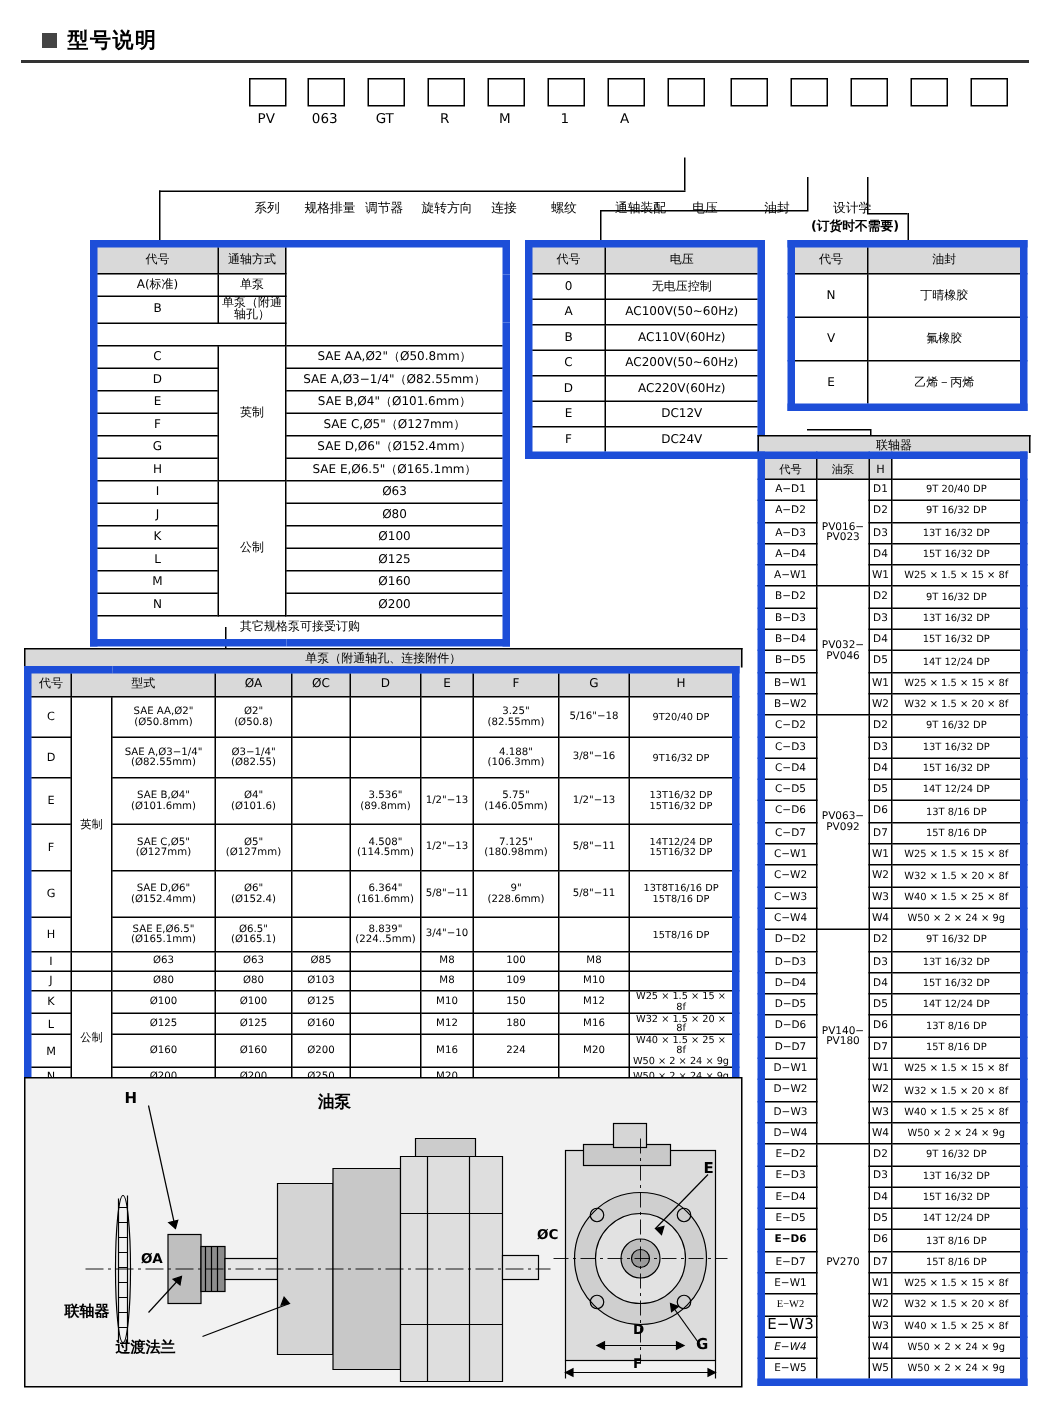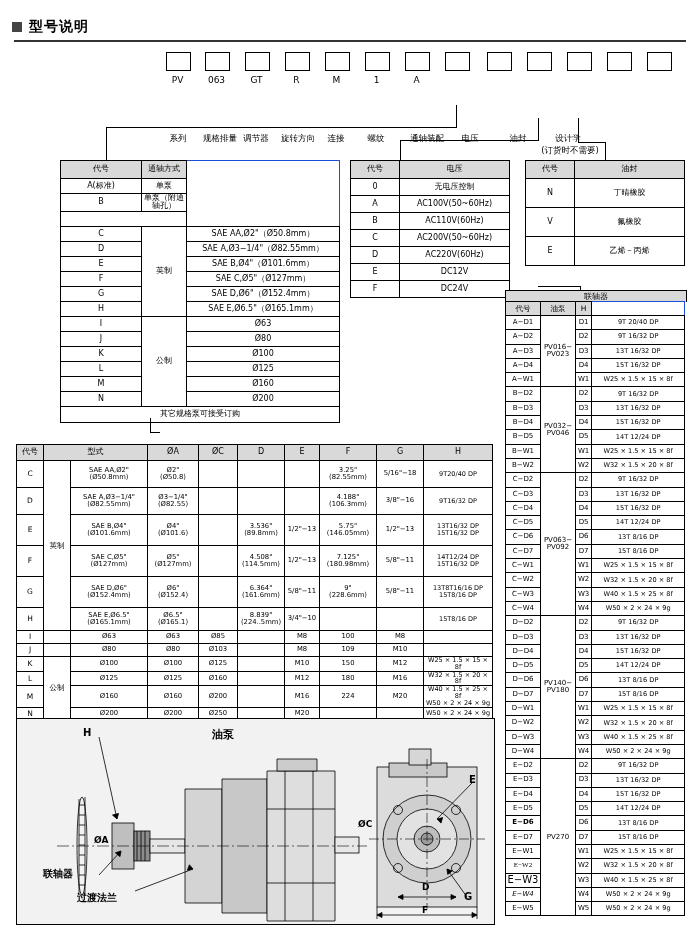--- a/index.html
+++ b/index.html
@@ -4,38 +4,38 @@
 <style>
   html,body{margin:0;padding:0;}
   body{
     width:700px;height:940px;background:#ffffff;
     font-family:"DejaVu Sans","Liberation Sans",sans-serif;
     font-size:8px;color:#000;position:relative;overflow:hidden;
   }
   .page{position:relative;width:700px;height:940px;}
 
   
-  .title-bar{position:absolute;left:12px;top:18px;display:flex;align-items:center;justify-content:center;}
+  .title-bar{position:absolute;left:28px;top:18px;display:flex;align-items:center;justify-content:center;}
   .title-sq{width:10px;height:10px;background:#444;margin-right:7px;}
   .title-txt{font-size:14px;font-weight:bold;letter-spacing:1px;}
   .title-rule{position:absolute;left:14px;top:40px;width:672px;height:2px;background:#333;}
 
   
   .codebox{position:absolute;width:23px;height:17px;border:1px solid #000;background:#fff;}
   .codelbl{position:absolute;text-align:center;font-size:9px;}
   .codesub{position:absolute;text-align:center;font-size:8.5px;margin-top:41px;}
 
   
   .ln{position:absolute;background:#000;}
   .lnv{width:1px;}
   .lnh{height:1px;}
 
   
   table{border-collapse:collapse;}
-  .tbl{position:absolute;border:1px solid #1d4ed8;padding-left:18px;}
+  .tbl{position:absolute;border:5px solid #1d4ed8;padding-left:18px;}
   .tbl td,.tbl th{border:1px solid #000;padding:0;text-align:center;
        font-size:8px;line-height:1.05;vertical-align:middle;font-weight:normal;}
   .hdr{background:#d9d9d9;font-weight:normal;}
 
   
   .figure{position:absolute;border:1px solid #000;background:#f2f2f2;}
   .figlabel{position:absolute;font-size:10px;font-weight:bold;}
 </style>
 </head>
 <body>
@@ -74,21 +74,21 @@
       <div class="codesub" style="left: 160px; top: 92px; width: 36px;">系列</div>
       <div class="codesub" style="left: 192px; top: 92px; width: 56px;">规格排量</div>
       <div class="codesub" style="left: 238px; top: 92px; width: 36px;">调节器</div>
       <div class="codesub" style="left: 266px; top: 92px; width: 64px;">旋转方向</div>
       <div class="codesub" style="left: 318px; top: 92px; width: 36px;">连接</div>
       <div class="codesub" style="left: 358px; top: 92px; width: 36px;">螺纹</div>
       <div class="codesub" style="left: 392px; top: 92px; width: 70px;">通轴装配</div>
       <div class="codesub" style="left: 452px; top: 92px; width: 36px;">电压</div>
       <div class="codesub" style="left: 500px; top: 92px; width: 36px;">油封</div>
       <div class="codesub" style="left: 540px; top: 92px; width: 56px;">设计学</div>
-      <div class="codesub" style="left: 530px; top: 104px; width: 80px;">(订货时不需要)</div>
+      <div class="codesub" style="left: 530px; top: 104px; width: 80px; font-weight: bold;">(订货时不需要)</div>
     </div>
 
   <div id="connectors">
       <div class="ln lnv" style="left: 456px; top: 105px; height: 22px;"></div>
       <div class="ln lnh" style="left: 106px; top: 127px; width: 351px;"></div>
       <div class="ln lnv" style="left: 106px; top: 127px; height: 33px;"></div>
       <div class="ln lnv" style="left: 538px; top: 118px; height: 22px;"></div>
       <div class="ln lnh" style="left: 400px; top: 140px; width: 139px;"></div>
       <div class="ln lnv" style="left: 400px; top: 140px; height: 20px;"></div>
       <div class="ln lnv" style="left: 578px; top: 118px; height: 24px;"></div>
@@ -450,20 +450,21 @@
           <td style="height: 13.3px; font-size: 6.6px;">W50 × 2 × 24 × 9g</td>
         </tr>
         <tr>
           <td style="height: 13.3px; font-size: 7px;">E−W5</td>
           <td style="height: 13.3px; font-size: 7px;">W5</td>
           <td style="height: 13.3px; font-size: 6.6px;">W50 × 2 × 24 × 9g</td>
         </tr>
       </tbody>
     </table>
 
+  <div style="position:absolute;left:16px;top:432px;width:477px;border:1px solid #000;border-bottom:none;background:#d9d9d9;text-align:center;font-size:8px;line-height:12px;height:12px;">单泵（附通轴孔、连接附件）</div>
   <table class="tbl" id="tbl-main" style="left:16px;top:444px;width:477px;">
       <tbody>
         <tr>
           <th class="hdr" style="height: 15px; width: 26px;">代号</th>
           <th class="hdr" colspan="2" style="height: 15px; width: 62px;">型式</th>
           <th class="hdr" style="height: 15px; width: 50px;">ØA</th>
           <th class="hdr" style="height: 15px; width: 38px;">ØC</th>
           <th class="hdr" style="height: 15px; width: 46px;">D</th>
           <th class="hdr" style="height: 15px; width: 34px;">E</th>
           <th class="hdr" style="height: 15px; width: 56px;">F</th>

